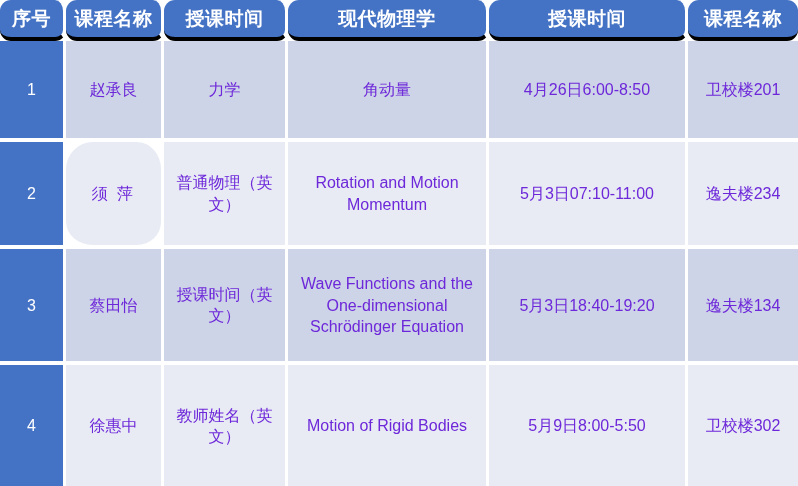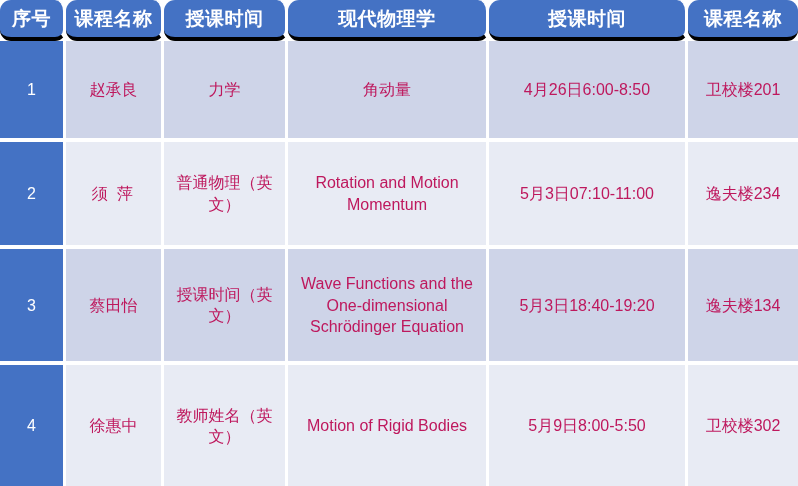--- a/index.html
+++ b/index.html
@@ -48,21 +48,21 @@
     white-space: nowrap;
     border-radius: 11px;
   }
   thead th.last-col { border-right: none; }
 
   
   tbody td {
     text-align: center;
     vertical-align: middle;
     font-size: 16px;
-    color: #be185d;
+    color: #6d28d9;
     padding: 2px 6px;
     border-right: 3px solid #ffffff;
     border-bottom: 4px solid #ffffff;
     box-sizing: border-box;
     line-height: 1.32;
     word-wrap: break-word;
   }
   tbody td.last-col { border-right: none; }
   tbody tr.last-row td { border-bottom: none; }
 
@@ -78,21 +78,21 @@
   tr.shade-dark td.cell  { background: #ced4e8; }
   tr.shade-light td.cell { background: #e8ebf4; }
 
   
   tr.r1 td { height: 100px; }
   tr.r2 td { height: 105px; }
   tr.r3 td { height: 115px; }
   tr.r4 td { height: 119px; }
 
   .cjk { font-family: "Liberation Sans", "DejaVu Sans", sans-serif; }
-  .wide-space { letter-spacing: 0.15em; }
+  .wide-space { letter-spacing: 0.15em; border-radius: 27px; }
 </style>
 </head>
 <body>
 
 <table id="schedule-table">
   <colgroup>
     <col class="c-index">
     <col class="c-teacher">
     <col class="c-course">
     <col class="c-chapter">

